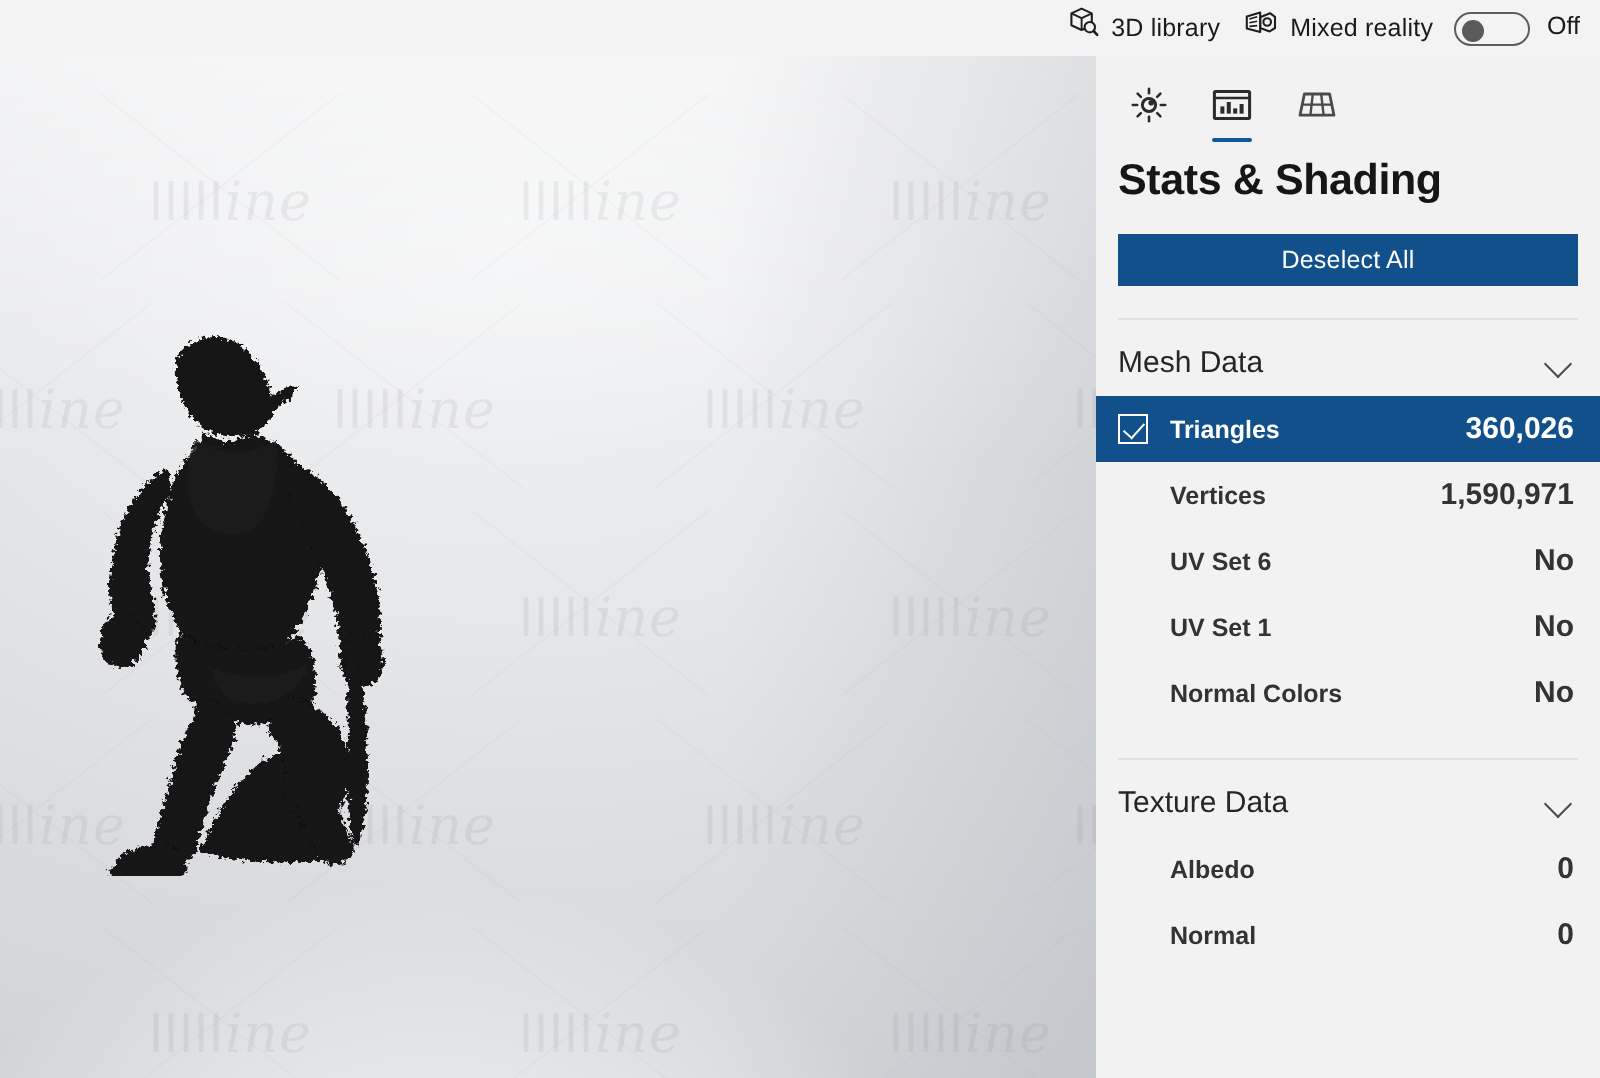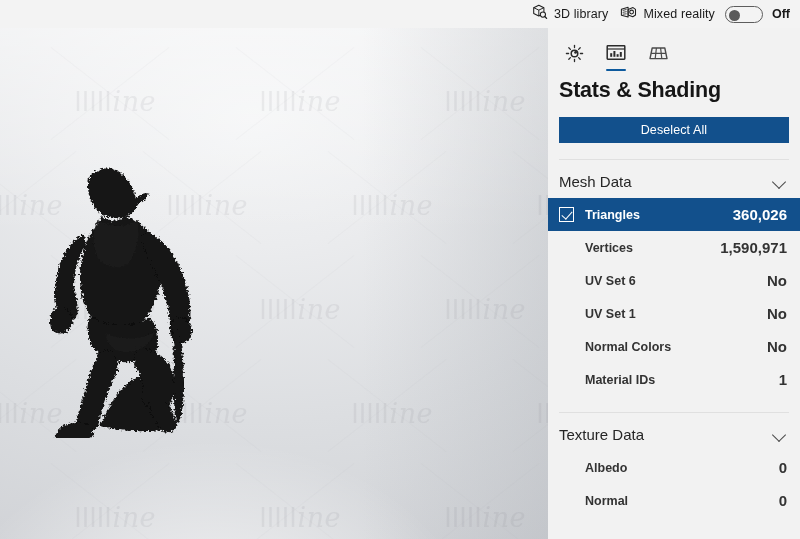--- a/index.html
+++ b/index.html
@@ -40,24 +40,23 @@
   .topbar-label {
     font-size: 12.5px;
     color: #1a1a1a;
     letter-spacing: 0.1px;
     white-space: nowrap;
   }
   .tb-icon { display: block; }
 
   .toggle-wrap {
     display: flex;
-    align-items: center;
+    align-items: flex-start;
     gap: 9px;
     margin-left: 4px;
-    font-weight: bold;
   }
   .toggle {
     position: relative;
     width: 38px; height: 17px;
     border: 1.3px solid #5d5d5d;
     border-radius: 9px;
     background: #f3f3f3;
   }
   .toggle .knob {
     position: absolute;
@@ -527,25 +526,20 @@
         <div class="stat-row">
           <span class="chk-spacer"></span>
           <span class="stat-name">UV Set 1</span>
           <span class="stat-val">No</span>
         </div>
         <div class="stat-row">
           <span class="chk-spacer"></span>
           <span class="stat-name">Normal Colors</span>
           <span class="stat-val">No</span>
         </div>
-        <div class="stat-row">
-          <span class="chk-spacer"></span>
-          <span class="stat-name">Material IDs</span>
-          <span class="stat-val">1</span>
-        </div>
         <div class="sep"></div>
         <div class="section-head">
           <span class="sh-title">Texture Data</span>
           <span class="chev"></span>
         </div>
         <div class="stat-row">
           <span class="chk-spacer"></span>
           <span class="stat-name">Albedo</span>
           <span class="stat-val">0</span>
         </div>

